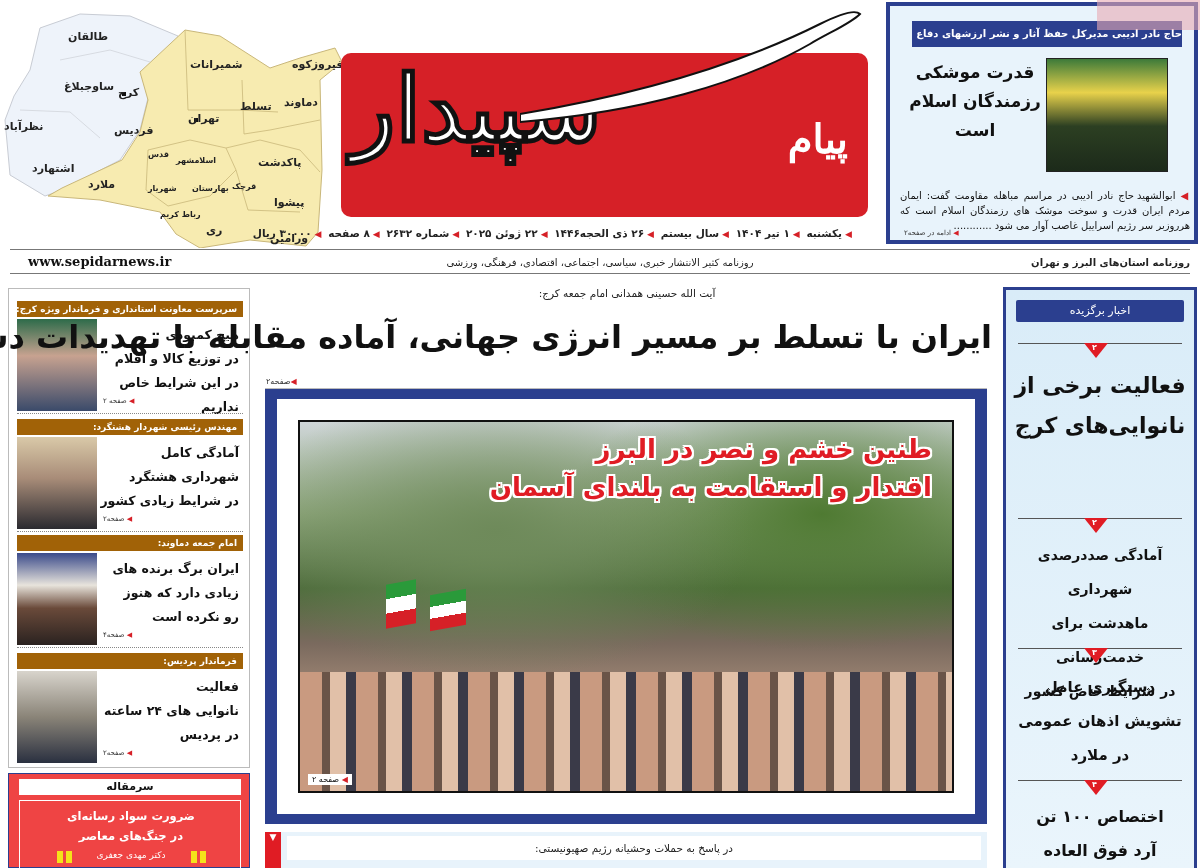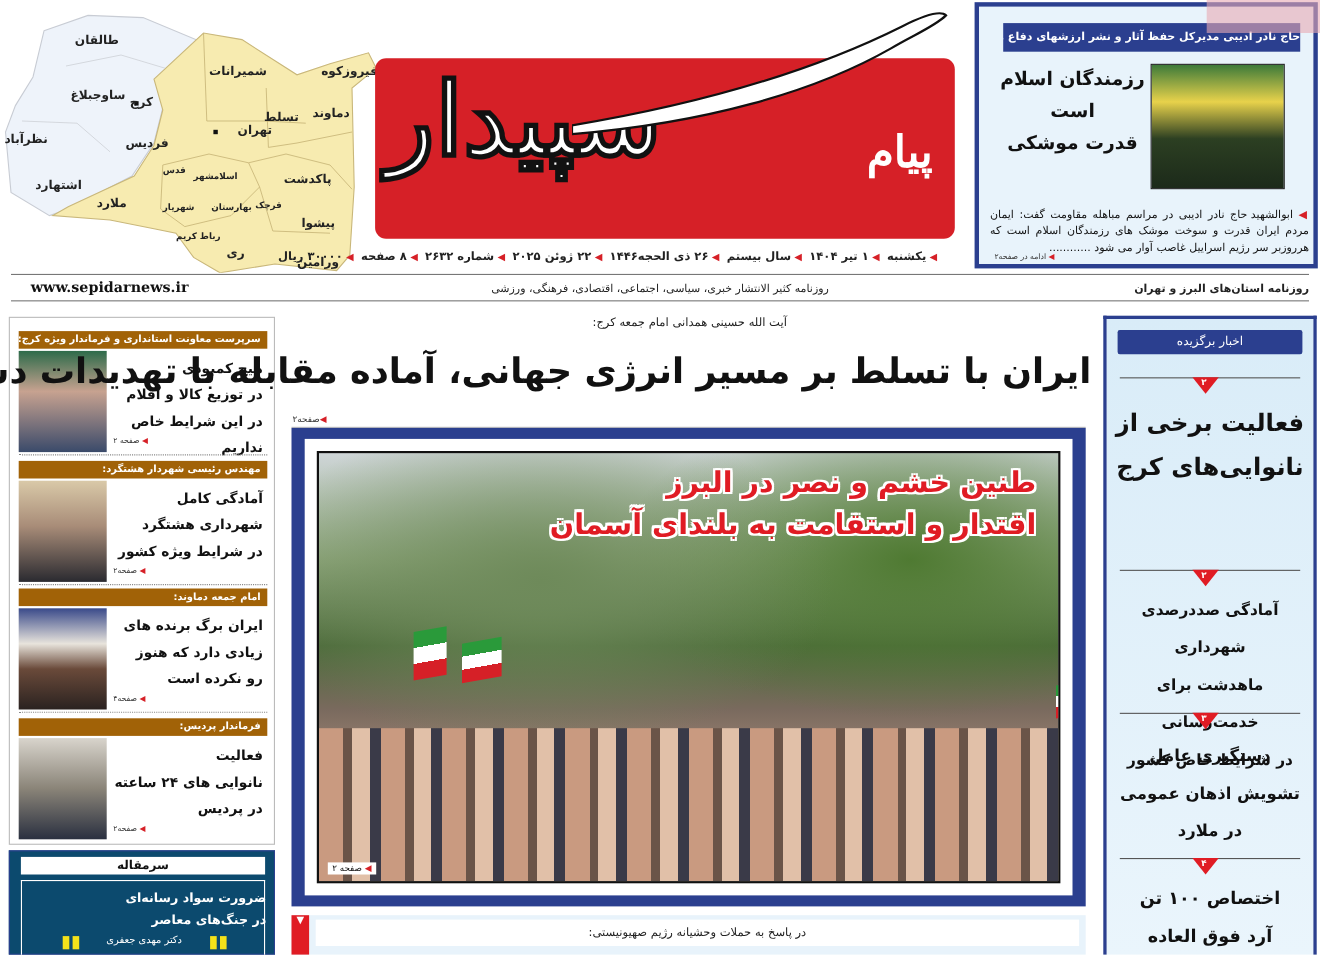--- a/index.html
+++ b/index.html
@@ -31,34 +31,34 @@
 
 #left-col{left:8px;top:288px;width:242px;height:480px;border:1px solid #bbb;background:#fff}
 .lcard{position:absolute;left:8px;width:226px}
 .lcard .kick{height:16px;background:#a16207;color:#fff;font-size:9px;font-weight:bold;text-align:right;padding-right:6px;line-height:16px;white-space:nowrap;overflow:hidden}
 .lcard .ph{position:absolute;left:0;top:18px;width:80px;height:92px}
 .lcard .ttl{position:absolute;right:4px;top:22px;width:140px;font-size:12.5px;font-weight:bold;line-height:24px;color:#111;text-align:right}
 .lcard .pg{position:absolute;left:86px;top:96px;font-size:7px;color:#333;direction:rtl}
 .lcard .pg .tri{color:#d62027}
 .lcard .dots{position:absolute;left:0;top:112px;width:226px;border-top:1px dotted #888}
 
-#editorial{left:8px;top:773px;width:242px;height:95px;background:#0c4a6e;border:1px solid #2b3f8f}
+#editorial{left:8px;top:773px;width:242px;height:95px;background:#ef4444;border:1px solid #2b3f8f}
 #editorial-label{position:absolute;left:10px;top:5px;width:222px;height:16px;background:#fff;text-align:center;font-size:11px;font-weight:bold;line-height:16px;color:#111}
 #editorial-inner{position:absolute;left:10px;top:26px;width:222px;height:70px;border:1px solid #fff;border-bottom:none}
-#editorial-title{position:absolute;left:0;top:5px;width:222px;color:#fff;font-weight:bold;font-size:11.5px;line-height:20px}
+#editorial-title{position:absolute;left:0;top:5px;width:222px;text-align:center;color:#fff;font-weight:bold;font-size:11.5px;line-height:20px}
 #editorial-author{position:absolute;left:0;top:49px;width:222px;text-align:center;color:#fff;font-size:9px}
 .yq{position:absolute;top:50px;width:18px;height:12px;display:flex;gap:3px}
 .yq span{display:block;width:6px;height:12px;background:#f4e21a}
 
 #kicker-main{left:262px;top:287px;width:730px;text-align:center;font-size:10.5px;color:#222}
 #headline{left:262px;top:318px;width:730px;text-align:center;font-size:32px;font-weight:bold;color:#111;letter-spacing:-1px;white-space:nowrap;font-family:"DejaVu Sans",sans-serif}
 #headline-page{left:266px;top:377px;font-size:8px;color:#333}
 #headline-page .tri{color:#d62027}
 #photo-frame{left:265px;top:389px;width:722px;height:435px;background:#2b3f8f}
-#photo-inner{position:absolute;left:12px;top:10px;width:698px;height:415px;background:#fff;padding:11px}
+#photo-inner{position:absolute;left:12px;top:10px;width:698px;height:415px;background:#fff;padding:21px}
 #photo{position:relative;width:100%;height:100%;border:2px solid #111;overflow:hidden;
 background:
 radial-gradient(ellipse at 30% 30%,#6e8a5a 0%,transparent 40%),
 radial-gradient(ellipse at 80% 25%,#4f7a32 0%,transparent 35%),
 linear-gradient(180deg,#cfd6d8 0%,#8ea67c 25%,#4c6a3a 45%,#7a6a5e 60%,#a78c7a 75%,#5b4a44 100%)}
 #photo-caption{position:absolute;right:20px;top:8px;text-align:right;font-size:26px;font-weight:bold;line-height:38px;color:#e01c24;text-shadow:-2px -2px 0 #fff,2px -2px 0 #fff,-2px 2px 0 #fff,2px 2px 0 #fff,0 2px 0 #fff,0 -2px 0 #fff,2px 0 0 #fff,-2px 0 0 #fff;white-space:nowrap}
 #photo-page{position:absolute;left:8px;bottom:6px;background:#fff;font-size:8px;padding:1px 4px;color:#111}
 #photo-page .tri{color:#d62027}
 .flag{position:absolute;width:30px;height:44px;background:linear-gradient(180deg,#2a9a3a 0 33%,#fff 33% 66%,#d62027 66% 100%);transform:skewY(-10deg)}
 
@@ -91,21 +91,21 @@
     <rect x="194" y="118" width="4" height="4" fill="#111"></rect>
   </svg>
   <span class="map-label" style="left:68px;top:30px">طالقان</span>
   <span class="map-label" style="left:64px;top:80px">ساوجبلاغ</span>
   <span class="map-label" style="left:118px;top:86px">کرج</span>
   <span class="map-label" style="left:4px;top:120px">نظرآباد</span>
   <span class="map-label" style="left:114px;top:124px">فردیس</span>
   <span class="map-label" style="left:32px;top:162px">اشتهارد</span>
   <span class="map-label" style="left:88px;top:178px">ملارد</span>
   <span class="map-label" style="left:190px;top:58px">شمیرانات</span>
-  <span class="map-label" style="left:216px;top:112px">تهران</span>
+  <span class="map-label" style="left:188px;top:112px">تهران</span>
   <span class="map-label" style="left:240px;top:100px">تسلط</span>
   <span class="map-label" style="left:284px;top:96px">دماوند</span>
   <span class="map-label" style="left:292px;top:58px">فیروزکوه</span>
   <span class="map-label" style="left:148px;top:150px;font-size:8px">قدس</span>
   <span class="map-label" style="left:176px;top:156px;font-size:8px">اسلامشهر</span>
   <span class="map-label" style="left:258px;top:156px">پاکدشت</span>
   <span class="map-label" style="left:148px;top:184px;font-size:8px">شهریار</span>
   <span class="map-label" style="left:192px;top:184px;font-size:8px">بهارستان</span>
   <span class="map-label" style="left:232px;top:182px;font-size:8px">قرچک</span>
   <span class="map-label" style="left:274px;top:196px">پیشوا</span>
@@ -130,22 +130,22 @@
   <span class="sep">◀</span><span>۲۲ ژوئن ۲۰۲۵</span>
   <span class="sep">◀</span><span>شماره ۲۶۳۲</span>
   <span class="sep">◀</span><span>۸ صفحه</span>
   <span class="sep">◀</span><span>۳۰۰۰۰ ریال</span>
 </div>
 
 <div id="top-box" class="abs">
   <div id="top-box-kicker">حاج نادر ادیبی مدیرکل حفظ آثار و نشر ارزشهای دفاع مقدس البرز:</div>
   <div id="top-box-photo"></div>
   <div id="top-box-head">
+    <div>قدرت موشکی</div>
     <div>رزمندگان اسلام است</div>
-    <div>قدرت موشکی</div>
   </div>
   <div id="top-box-body"><span style="color:#d62027">◀ </span><span>ابوالشهید حاج نادر ادیبی در مراسم مباهله مقاومت گفت: ایمان مردم ایران قدرت و سوخت موشک های رزمندگان اسلام است که هرروزبر سر رژیم اسراییل غاصب آوار می شود ............</span></div>
   <div id="top-box-more"><span style="color:#d62027">◀ </span><span>ادامه در صفحه۲</span></div>
 </div>
 <div id="corner-badge" class="abs"></div>
 
 <div class="hr" style="left:10px;top:249px;width:1180px"></div>
 <div class="hr" style="left:10px;top:273px;width:1180px"></div>
 <div id="website" class="abs">www.sepidarnews.ir</div>
 <div id="tagline-center" class="abs">روزنامه کثیر الانتشار خبری، سیاسی، اجتماعی، اقتصادی، فرهنگی، ورزشی</div>
@@ -162,21 +162,21 @@
     </div>
     <div class="pg"><span class="tri">◀</span> <span>صفحه ۲</span></div>
     <div class="dots"></div>
   </div>
   <div class="lcard" style="top:130px">
     <div class="kick">مهندس رئیسی شهردار هشتگرد:</div>
     <div class="ph" style="background:linear-gradient(180deg,#d9c9a8 0%,#a88c78 45%,#2a2a30 100%)"></div>
     <div class="ttl">
       <div>آمادگی کامل</div>
       <div>شهرداری هشتگرد</div>
-      <div>در شرایط ویژه کشور</div>
+      <div>در شرایط زیادی کشور</div>
     </div>
     <div class="pg"><span class="tri">◀</span> <span>صفحه۲</span></div>
     <div class="dots"></div>
   </div>
   <div class="lcard" style="top:246px">
     <div class="kick">امام جمعه دماوند:</div>
     <div class="ph" style="background:linear-gradient(180deg,#3a4a8a 0%,#e8e4dc 35%,#6a4a3a 60%,#2a2220 100%)"></div>
     <div class="ttl">
       <div>ایران برگ برنده های</div>
       <div>زیادی دارد که هنوز</div>

